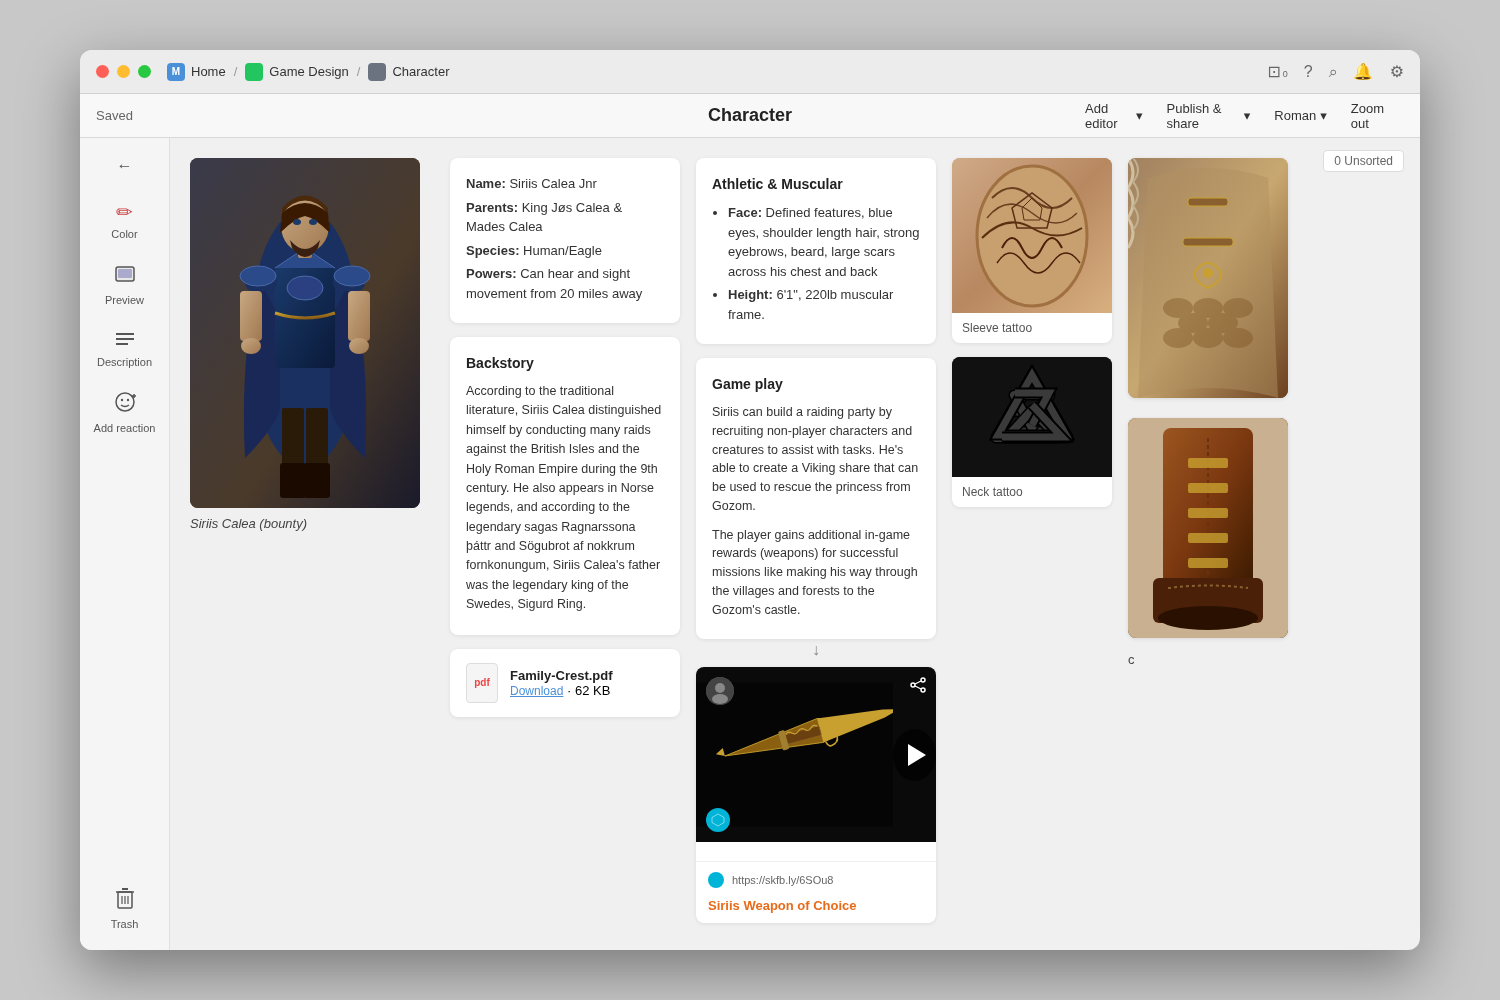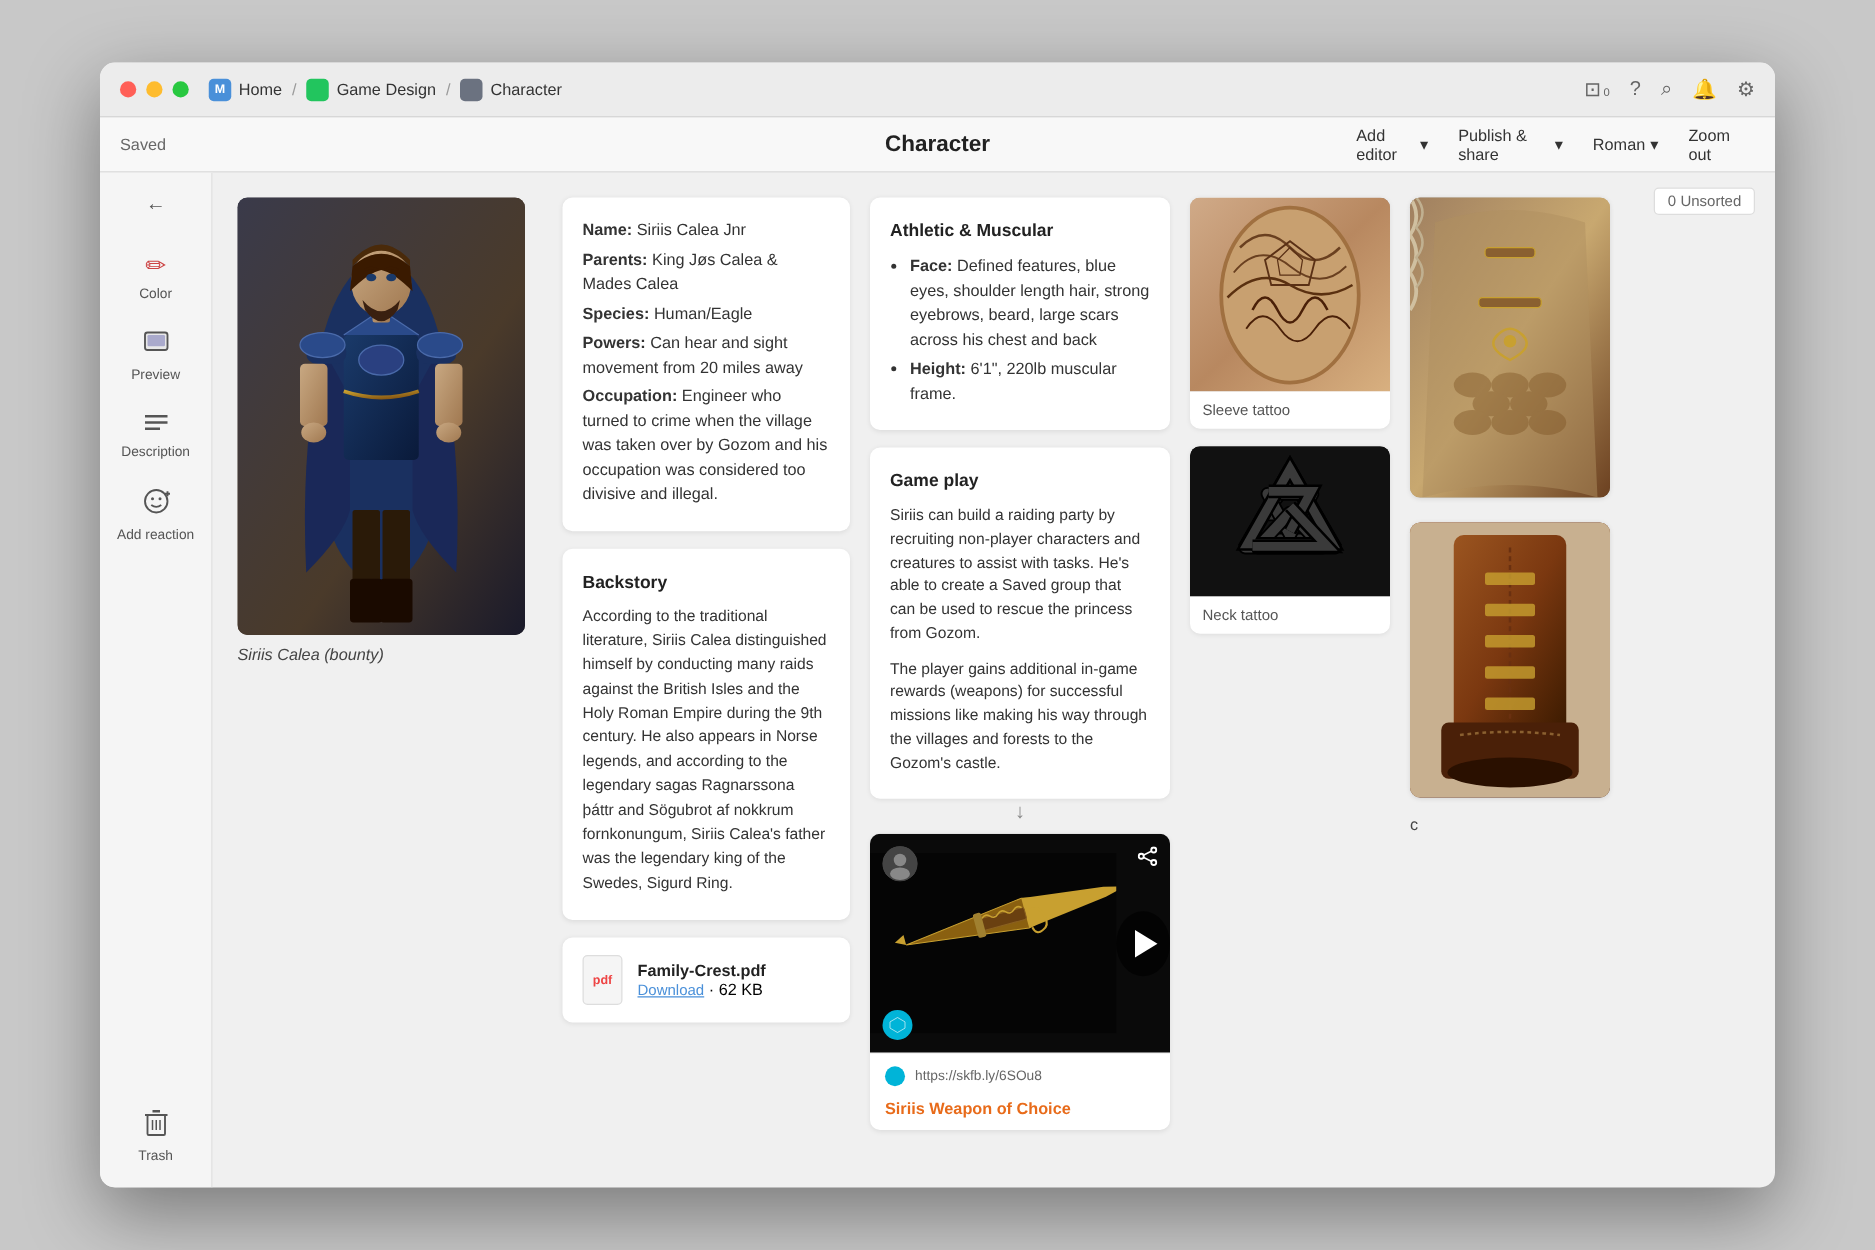--- a/index.html
+++ b/index.html
@@ -419,20 +419,21 @@
       font-size: 10px;
       color: white;
       font-weight: bold;
     }
     .video-link-area {
       padding: 10px 12px;
       display: flex;
       align-items: center;
       gap: 8px;
       border-top: 1px solid #f0f0f0;
+      margin-top: 19px;
     }
     .link-icon {
       width: 16px;
       height: 16px;
       background: #00b4d8;
       border-radius: 50%;
       flex-shrink: 0;
     }
     .link-url {
       font-size: 11px;
@@ -649,21 +650,20 @@
           <div class="char-label">Siriis Calea (bounty)</div>
         </div>
 
         <div class="info-col">
 
           <div class="card">
             <p><strong>Name:</strong> <span>Siriis Calea Jnr</span></p>
             <p><strong>Parents:</strong> <span>King Jøs Calea &amp; Mades Calea</span></p>
             <p><strong>Species:</strong> <span>Human/Eagle</span></p>
             <p><strong>Powers:</strong> <span>Can hear and sight movement from 20 miles away</span></p>
-            <p><strong>Occupation:</strong> <span>Engineer who turned to crime when the village was taken over by Gozom and his occupation was considered too divisive and illegal.</span></p>
           </div>
 
           <div class="card">
             <h3>Backstory</h3>
             <p style="font-size:12.5px; line-height:1.55;">According to the traditional literature, Siriis Calea distinguished himself by conducting many raids against the British Isles and the Holy Roman Empire during the 9th century. He also appears in Norse legends, and according to the legendary sagas Ragnarssona þáttr and Sögubrot af nokkrum fornkonungum, Siriis Calea's father was the legendary king of the Swedes, Sigurd Ring.</p>
           </div>
 
           <div class="pdf-card">
             <div class="pdf-icon">pdf</div>
             <div class="pdf-info">
@@ -678,21 +678,21 @@
           <div class="card">
             <h3>Athletic &amp; Muscular</h3>
             <ul>
               <li><strong>Face:</strong> <span>Defined features, blue eyes, shoulder length hair, strong eyebrows, beard, large scars across his chest and back</span></li>
               <li><strong>Height:</strong> <span>6'1", 220lb muscular frame.</span></li>
             </ul>
           </div>
 
           <div class="card">
             <h3>Game play</h3>
-            <p style="margin-bottom:10px; font-size:12.5px;">Siriis can build a raiding party by recruiting non-player characters and creatures to assist with tasks. He's able to create a Saved group that can be used to rescue the princess from Gozom.</p>
+            <p style="margin-bottom:10px; font-size:12.5px;">Siriis can build a raiding party by recruiting non-player characters and creatures to assist with tasks. He's able to create a Viking share that can be used to rescue the princess from Gozom.</p>
             <p style="font-size:12.5px;">The player gains additional in-game rewards (weapons) for successful missions like making his way through the villages and forests to the Gozom's castle.</p>
           </div>
 
           <div style="position:relative;">
             <div style="position:absolute; top:-12px; left:50%; transform:translateX(-50%); color:#888; font-size:16px;">↓</div>
           </div>
           <div class="video-card">
             <div class="video-thumb">
 
               <svg width="240" height="175" viewBox="0 0 240 175" xmlns="http://www.w3.org/2000/svg">

